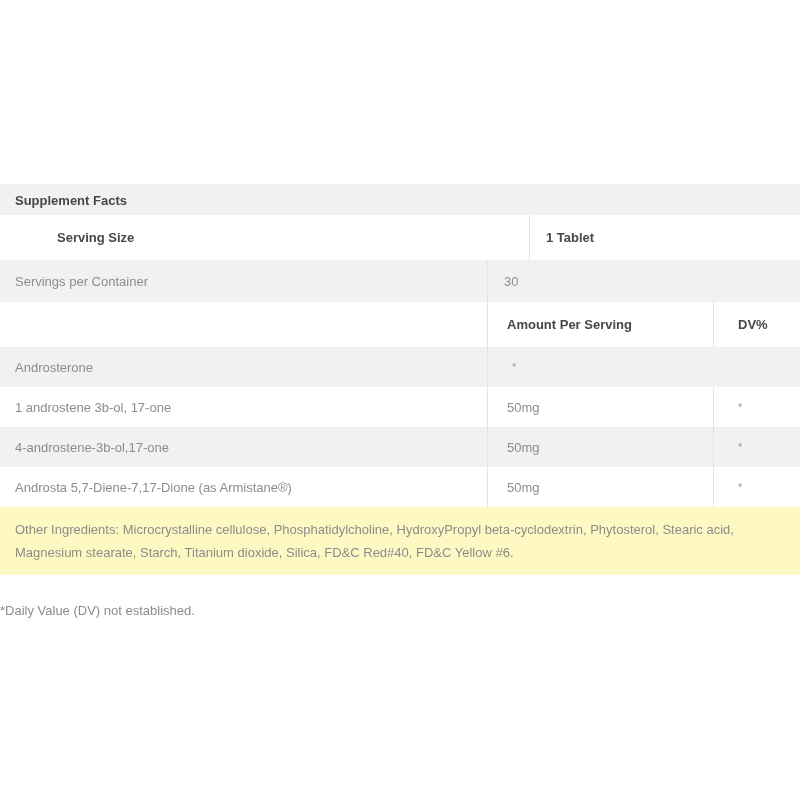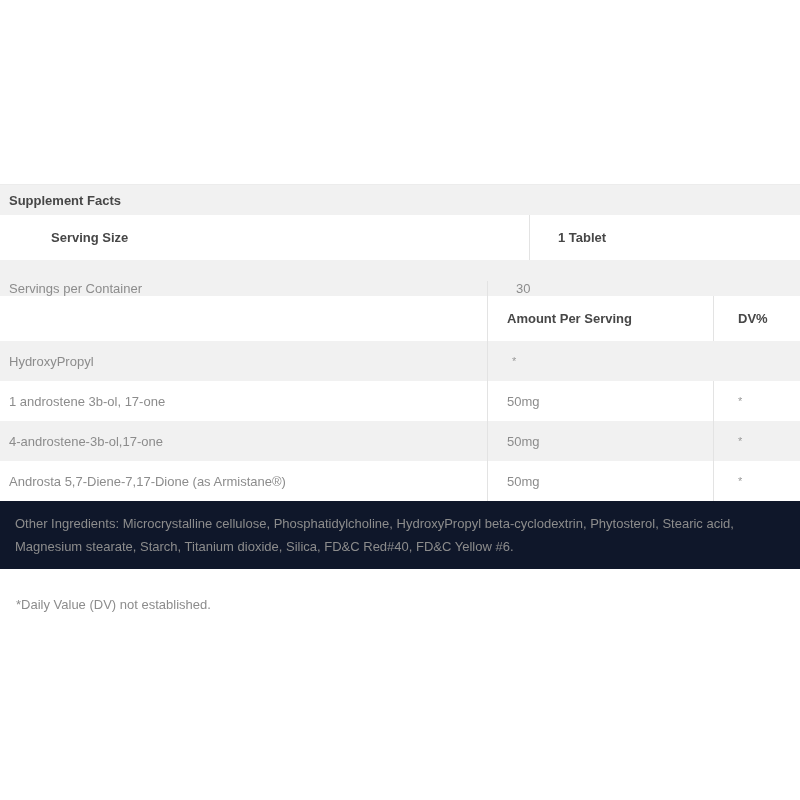--- a/index.html
+++ b/index.html
@@ -20,50 +20,50 @@
   }
   .row {
     display: flex;
     align-items: stretch;
     font-size: 13px;
     background: #ffffff;
   }
   .row.gray { background: #f1f1f1; }
   .h-title   { height: 30px; }
   .h-serving { height: 45px; margin-left: 42px; }
-  .h-cont    { height: 36px; align-items: flex-end; }
+  .h-cont    { height: 42px; }
   .h-head    { height: 45px; }
   .h-ing     { height: 40px; }
 
   .cell {
     display: flex;
     align-items: center;
     box-sizing: border-box;
   }
-  .c1 { width: 487px; padding-left: 9px; }
+  .c1 { width: 487px; padding-left: 15px; }
   .c2 { width: 226px; padding-left: 19px; border-left: 1px solid #e3e3e3; }
   .c3 { flex: 1;      padding-left: 24px; border-left: 1px solid #e3e3e3; }
-  .cval { flex: 1;    padding-left: 28px; border-left: 1px solid #e3e3e3; }
+  .cval { flex: 1;    padding-left: 16px; border-left: 1px solid #e3e3e3; }
 
   .bold { font-weight: bold; color: #474747; }
   .light { color: #8c8c8c; font-weight: normal; }
   .star { font-size: 11px; color: #9a9a9a; }
 
   .other-row {
-    background: #0f172a;
+    background: #fef9c3;
     box-sizing: border-box;
     min-height: 68px;
     padding: 11px 32px 11px 15px;
     font-size: 13px;
     line-height: 23px;
     color: #8c8c8c;
     display: block;
   }
   .footnote {
-    margin: 28px 0 0 16px;
+    margin: 28px 0 0 0;
     font-size: 13px;
     color: #8c8c8c;
   }
 </style>
 </head>
 <body>
 
 <div class="facts">
 
   <div class="row gray h-title">
@@ -80,21 +80,21 @@
     <div class="cell cval light">30</div>
   </div>
 
   <div class="row h-head">
     <div class="cell c1"></div>
     <div class="cell c2 bold">Amount Per Serving</div>
     <div class="cell c3 bold">DV%</div>
   </div>
 
   <div class="row gray h-ing">
-    <div class="cell c1 light">HydroxyPropyl</div>
+    <div class="cell c1 light">Androsterone</div>
     <div class="cell c3 star">*</div>
   </div>
 
   <div class="row h-ing">
     <div class="cell c1 light">1 androstene 3b-ol, 17-one</div>
     <div class="cell c2 light">50mg</div>
     <div class="cell c3 star">*</div>
   </div>
 
   <div class="row gray h-ing">

